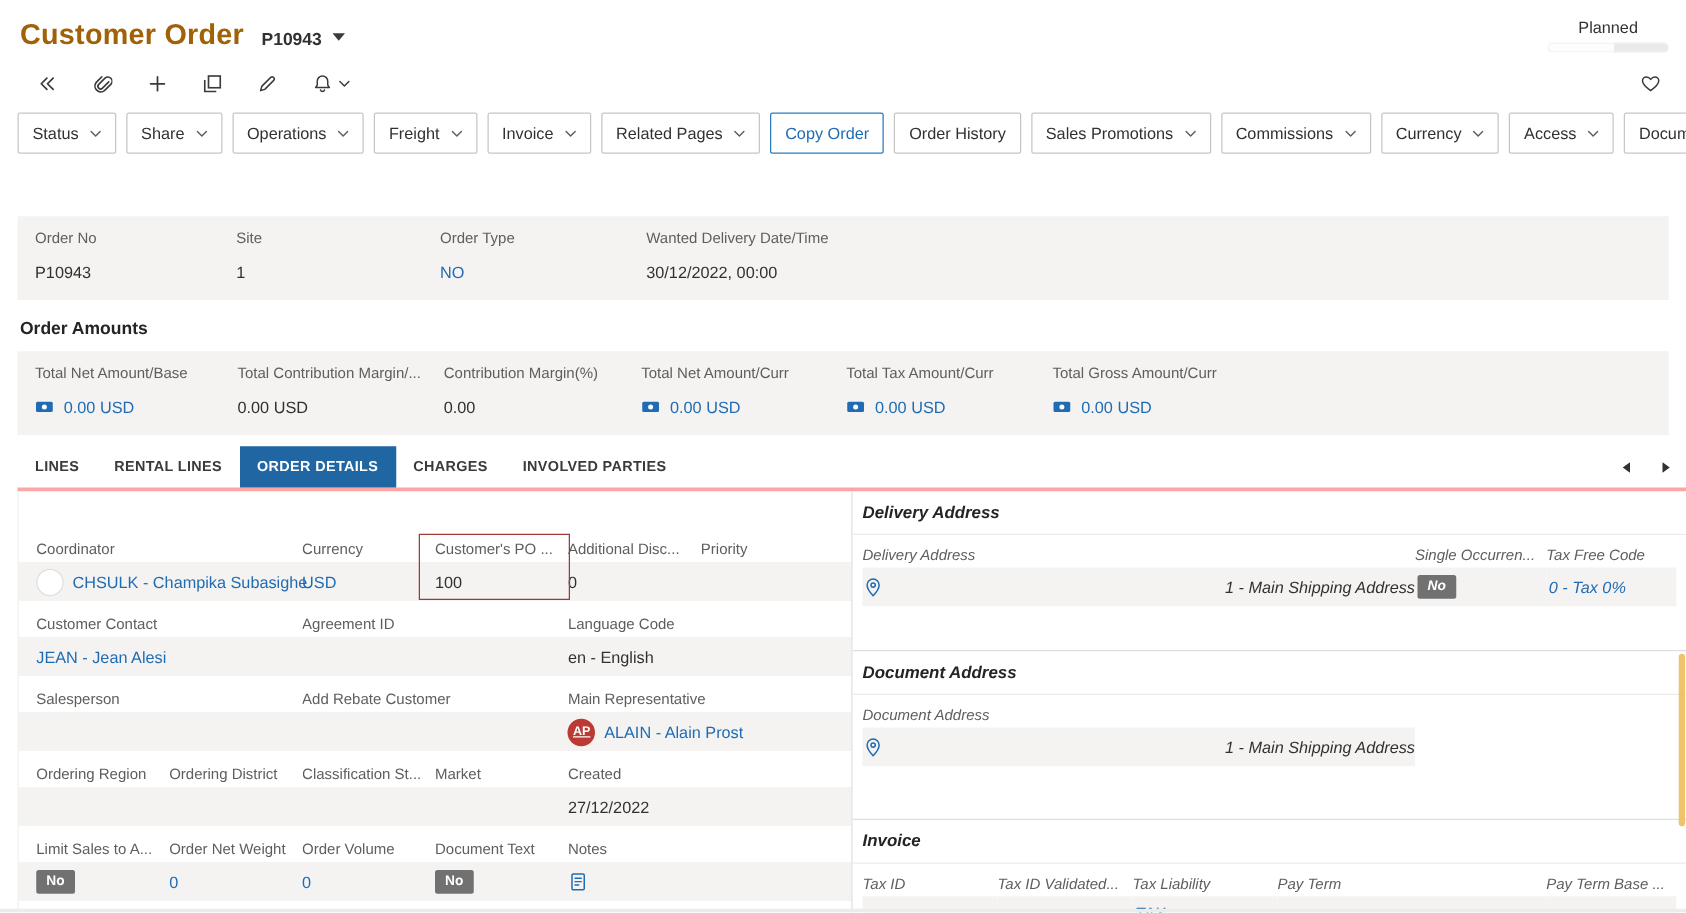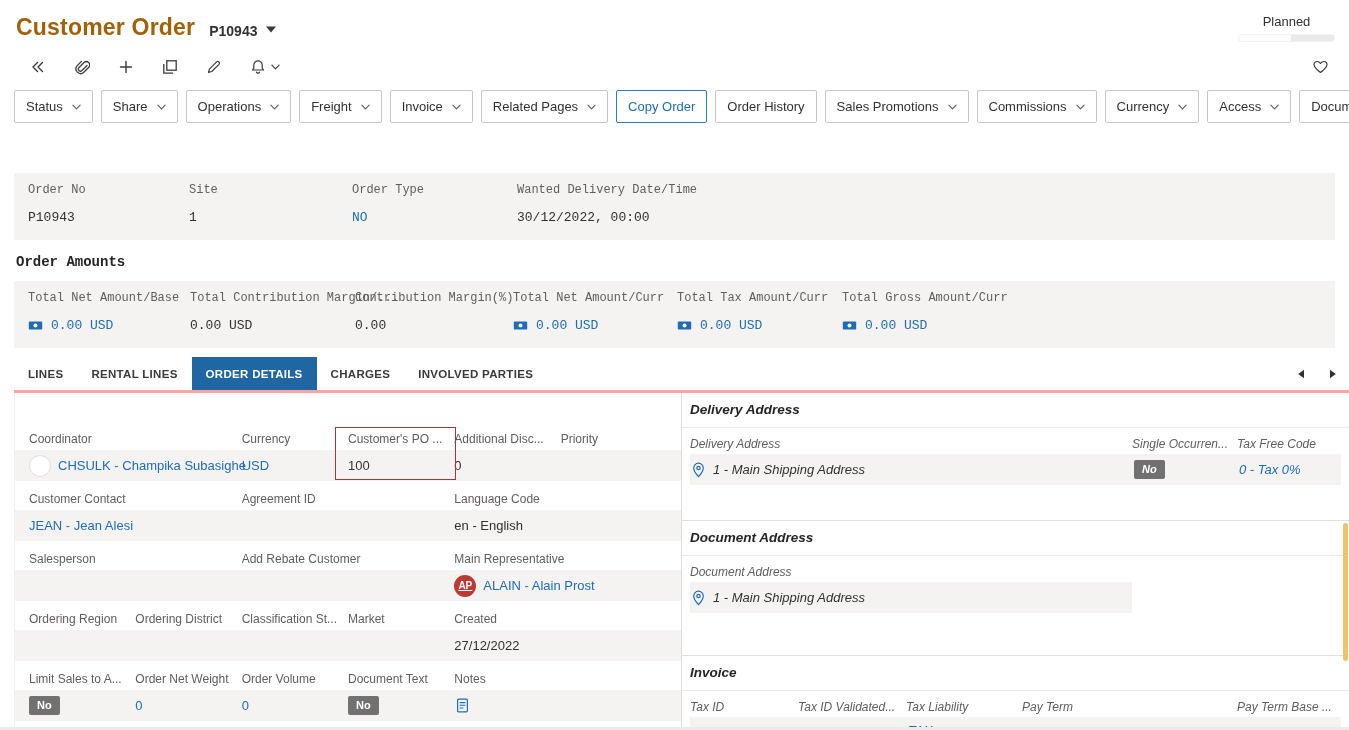--- a/index.html
+++ b/index.html
@@ -28,21 +28,21 @@
   .flex-spacer { flex:1; }
 
   .menu-row { display:flex; gap:8px; padding:4px 0 12px; }
   .menu-btn { display:inline-flex; align-items:center; gap:9px; background:#fff;
     border:1px solid #c8c6c4; border-radius:2px; padding:8px 11px;
     font-family:inherit; font-size:13px; color:#323130; cursor:pointer; white-space:nowrap; }
   .menu-btn .chev { color:#605e5c; display:inline-flex; margin-top:1px; }
   .menu-btn.accent { color:#1f6cb4; border-color:#2b7bc0; }
 
   
-  .section { margin:0 14px;font-family:Liberation Mono, monospace; }
+  .section { margin:0 14px; }
   .info-card { margin-top:6px; }
   .card-gap { height:32px; background:#fff; }
   .strip { background:#f4f3f2; display:flex; padding:10px 14px 13px; }
   .f { display:flex; flex-direction:column; min-width:0; }
   .f .lbl { font-size:12px; color:#605e5c; margin-bottom:10px; white-space:nowrap; }
   .f .val { font-size:13px; color:#323130; display:flex; align-items:center; gap:8px; min-height:20px; white-space:nowrap; }
   .w-ordno{width:161px} .w-cust{width:332px} .w-site{width:163px} .w-otype{width:165px}
   .wa-1{width:162px} .wa-2{width:165px} .wa-3{width:158px} .wa-4{width:164px} .wa-5{width:165px}
   .sec-title { font-size:14px; font-weight:700; color:#252423; padding:14px 0 11px 2px; }
 
@@ -81,21 +81,21 @@
 
   
   .rsec-head { font-size:13.5px; font-weight:700; color:#252423; padding:9px 8px 10px; border-bottom:1px solid #edebe9; }
   .rgrid { display:grid; padding:0 8px; }
   .rgrid.delivery { grid-template-columns:442px 105px 1fr; }
   .rgrid.docaddr  { grid-template-columns:442px 1fr; }
   .rgrid.invoice  { grid-template-columns:108px 108px 116px 215px 1fr; }
   .rgrid .lbl { height:20px; margin-top:6px; display:flex; align-items:center; font-size:12px; color:#605e5c;
     white-space:nowrap; overflow:hidden; }
   .rgrid .vcell { height:31px; display:flex; align-items:center; gap:8px; font-size:13px; padding-left:2px; white-space:nowrap; }
-  .rgrid .vcell.gray { background:#f4f3f2; }
+  .rgrid .vcell.gray { background:#f4f3f2;justify-content:space-between; }
   .rgrid.invoice .vcell { align-items:flex-start; padding-top:6px; }
   .rspacer35 { height:35px; } .rspacer42 { height:42px; }
   .rdivider { border-top:1px solid #e1dfdd; }
 
   .scroll-indicator { position:absolute; right:1px; top:130px; width:5px; height:138px;
     background:#efc36a; border-radius:3px; }
   .bottom-scroll { position:absolute; left:0; right:0; bottom:0; height:3px; background:#ececec; }
 </style>
 </head>
 <body>

